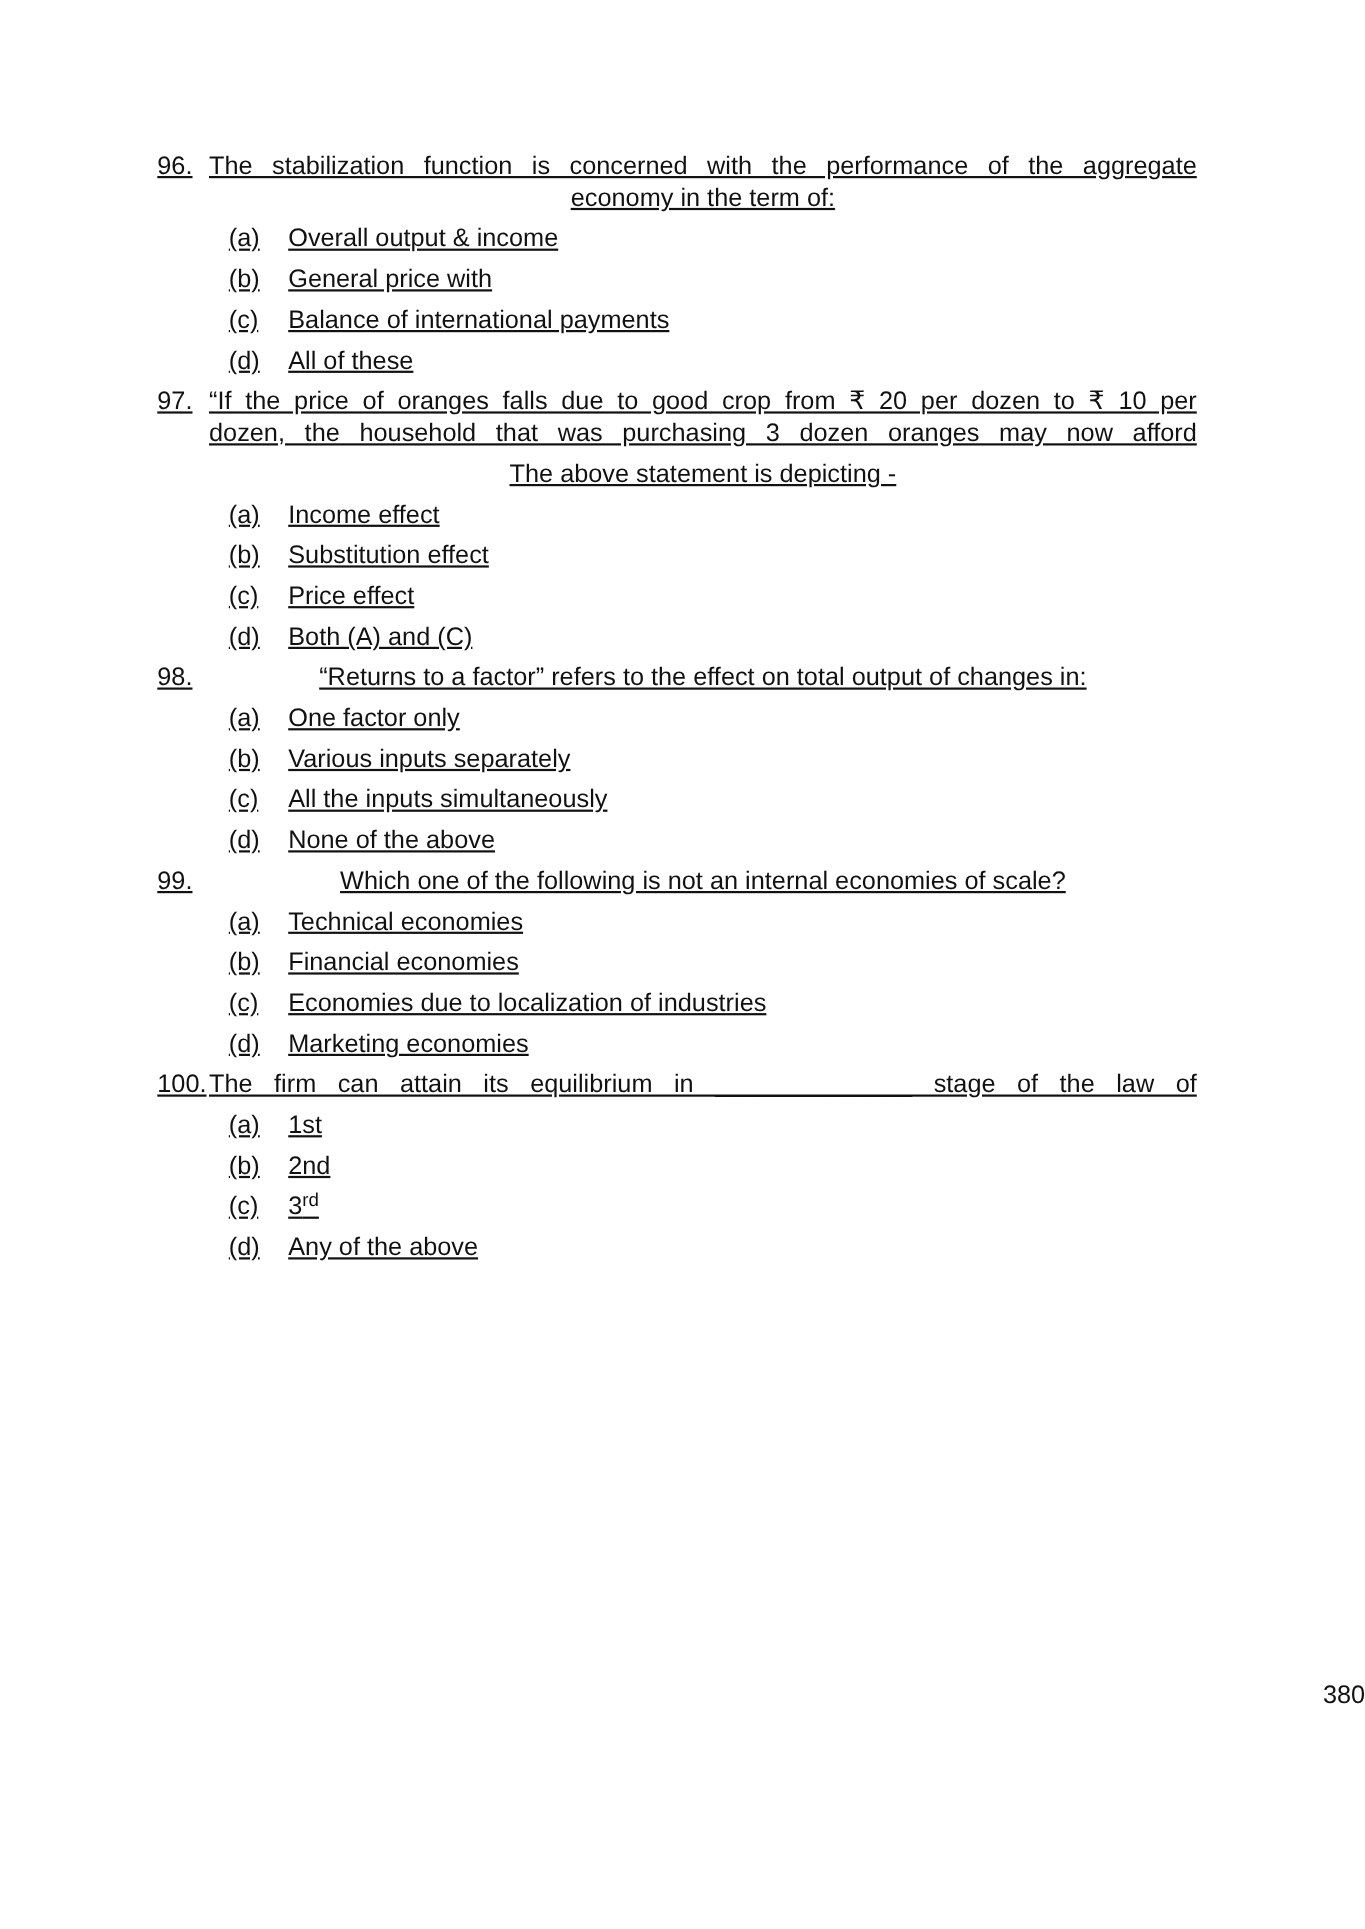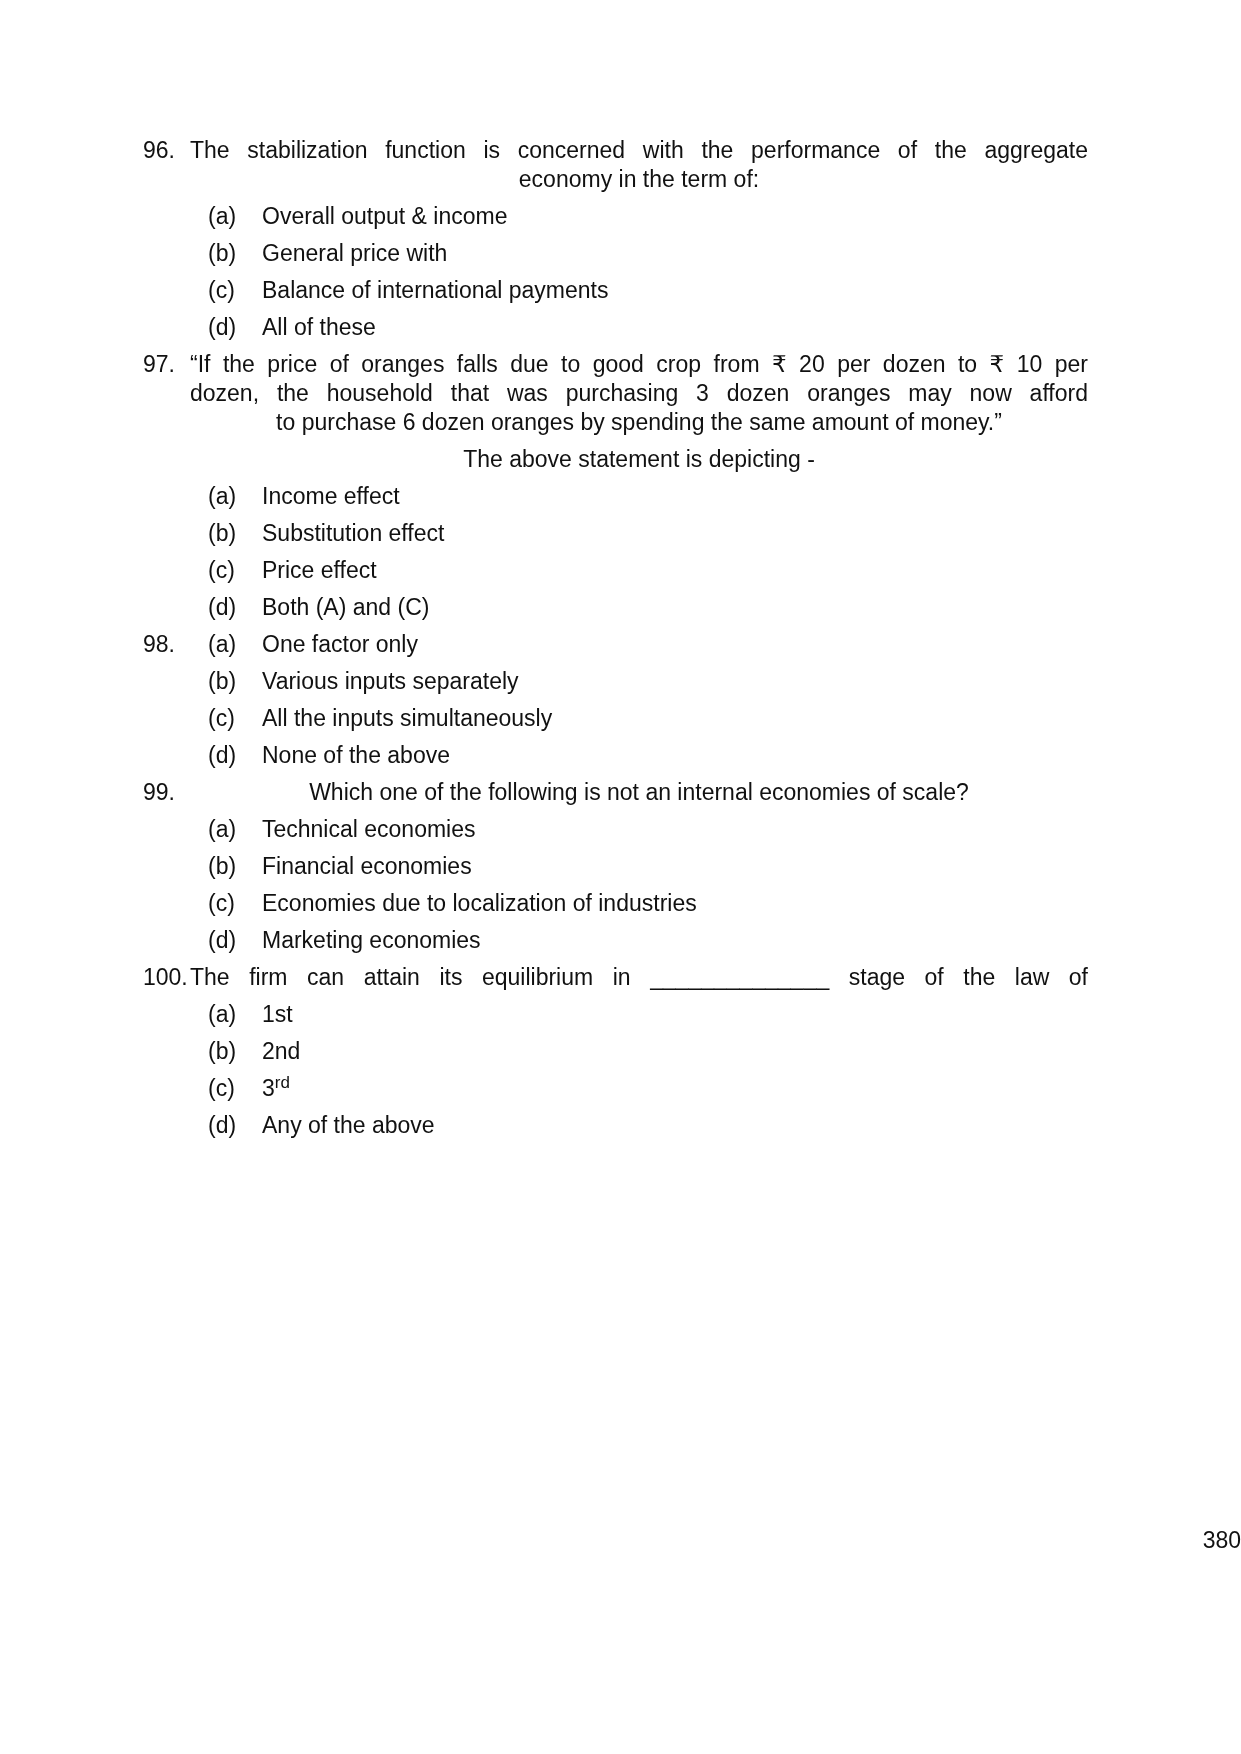--- a/index.html
+++ b/index.html
@@ -11,20 +11,21 @@
     font-family: "Liberation Sans", "DejaVu Sans", sans-serif;
     color: #111111;
     font-size: 23px;
     overflow: hidden;
   }
   .content {
     position: absolute;
     top: 136px;
     left: 143px;
     width: 945px;
+    text-decoration: underline;
   }
   .q {
     display: grid;
     grid-template-columns: 47px 898px;
     align-items: start;
   }
   .qnum {
     line-height: 29px;
     white-space: nowrap;
   }
@@ -95,21 +96,20 @@
             <span class="otext"><span>All of these</span></span>
           </div>
         </div>
       </div>
       <div class="q">
         <div class="qnum">97.</div>
         <div class="qbody">
           <div class="para">
             <div class="jline">“If the price of oranges falls due to good crop from ₹ 20 per dozen to ₹ 10 per</div>
             <div class="jline">dozen, the household that was purchasing 3 dozen oranges may now afford</div>
-            <div class="line">to purchase 6 dozen oranges by spending the same amount of money.”</div>
           </div>
           <div class="para">
             <div class="line">The above statement is depicting -</div>
           </div>
           <div class="opt">
             <span class="omark">(a)</span>
             <span class="otext"><span>Income effect</span></span>
           </div>
           <div class="opt">
             <span class="omark">(b)</span>
@@ -121,20 +121,23 @@
           </div>
           <div class="opt">
             <span class="omark">(d)</span>
             <span class="otext"><span>Both (A) and (C)</span></span>
           </div>
         </div>
       </div>
       <div class="q">
         <div class="qnum">98.</div>
         <div class="qbody">
+          <div class="para">
+            <div class="line">“Returns to a factor” refers to the effect on total output of changes in:</div>
+          </div>
           <div class="opt">
             <span class="omark">(a)</span>
             <span class="otext"><span>One factor only</span></span>
           </div>
           <div class="opt">
             <span class="omark">(b)</span>
             <span class="otext"><span>Various inputs separately</span></span>
           </div>
           <div class="opt">
             <span class="omark">(c)</span>

